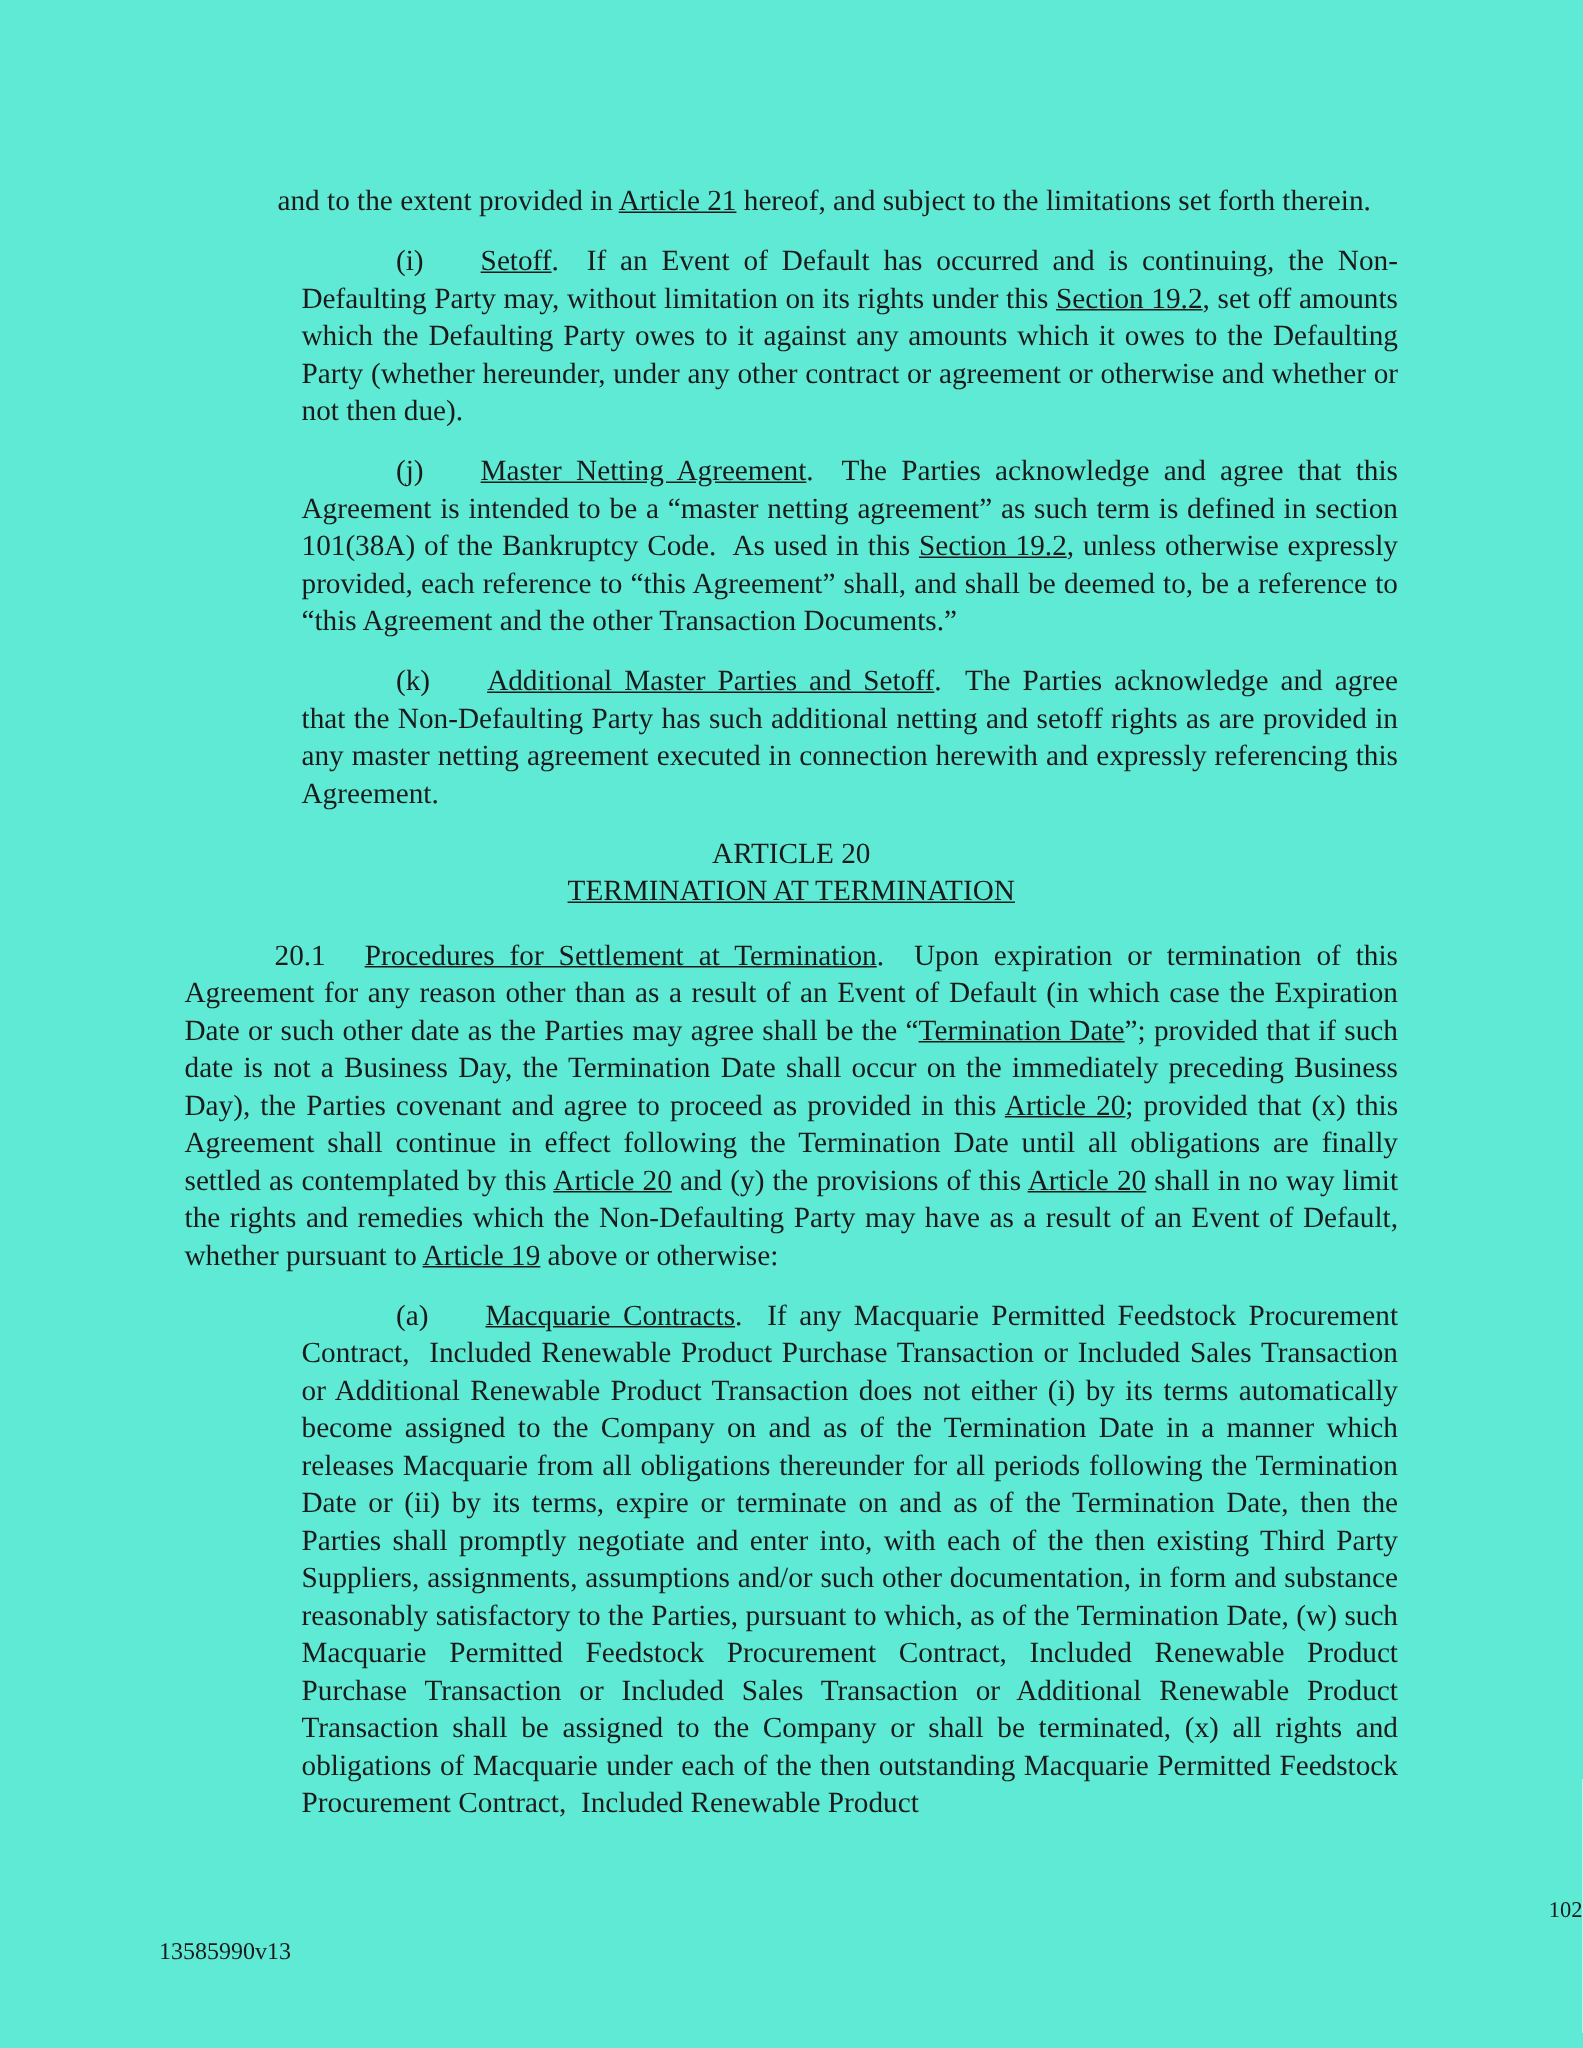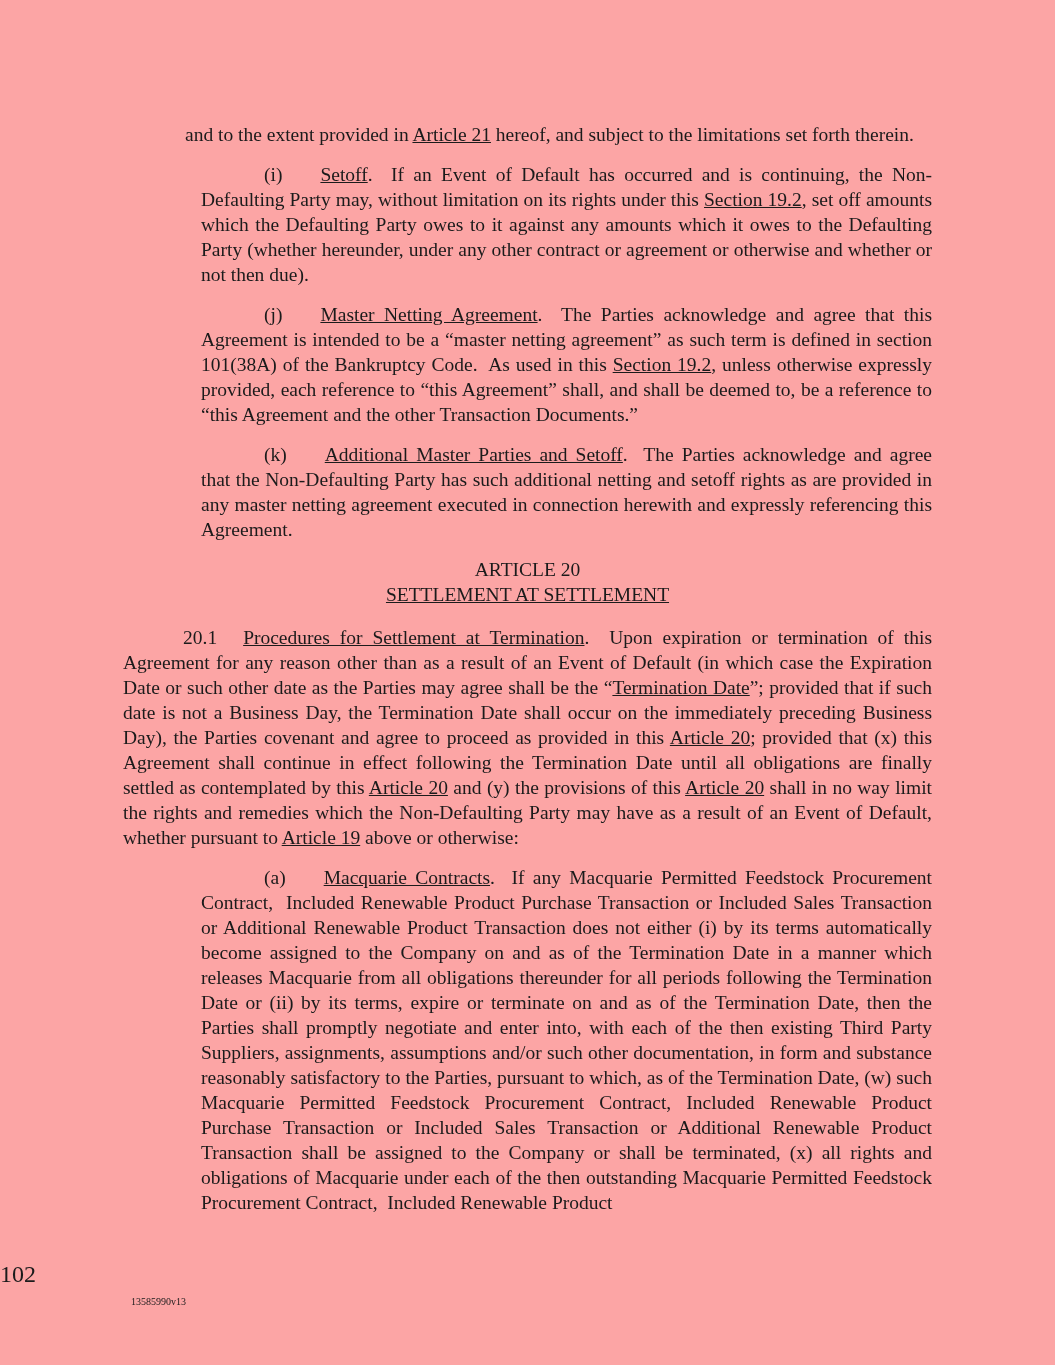--- a/index.html
+++ b/index.html
@@ -4,21 +4,21 @@
 <style>
   html, body {
     margin: 0;
     padding: 0;
     background: #ffffff;
   }
   .page {
     position: relative;
     width: 1055px;
     height: 1365px;
-    background: #fca5a5;
+    background: #5eead4;
     color: #1b1b1b;
     font-family: "Liberation Serif", "DejaVu Serif", serif;
     font-size: 19.5px;
     line-height: 25px;
     overflow: hidden;
   }
   .content {
     position: absolute;
     left: 123px;
     top: 122px;
@@ -51,47 +51,47 @@
   }
   .heading {
     text-align: center;
     margin: 0 0 18px 0;
   }
   .pagenum {
     position: absolute;
     top: 1262px;
     left: 0;
     width: 100%;
-    text-align: left;
-    font-size: 24px;
+    text-align: right;
+    font-size: 15px;
   }
   .docid {
     position: absolute;
     top: 1289px;
-    left: 131px;
-    font-size: 10px;
+    left: 106px;
+    font-size: 16px;
   }
 </style>
 </head>
 <body>
 
 <div class="page">
   <div class="content">
 
     <p class="para cont"><span>and to the extent provided in </span><span class="u">Article 21</span><span> hereof, and subject to the limitations set forth therein.</span></p>
 
     <p class="para sub"><span>(i)</span><span class="tab"></span><span class="u">Setoff</span><span>.&nbsp; If an Event of Default has occurred and is continuing, the Non-Defaulting Party may, without limitation on its rights under this </span><span class="u">Section 19.2</span><span>, set off amounts which the Defaulting Party owes to it against any amounts which it owes to the Defaulting Party (whether hereunder, under any other contract or agreement or otherwise and whether or not then due).</span></p>
 
     <p class="para sub"><span>(j)</span><span class="tab"></span><span class="u">Master Netting Agreement</span><span>.&nbsp; The Parties acknowledge and agree that this Agreement is intended to be a “master netting agreement” as such term is defined in section 101(38A) of the Bankruptcy Code.&nbsp; As used in this </span><span class="u">Section 19.2</span><span>, unless otherwise expressly provided, each reference to “this Agreement” shall, and shall be deemed to, be a reference to “this Agreement and the other Transaction Documents.”</span></p>
 
     <p class="para sub"><span>(k)</span><span class="tab"></span><span class="u">Additional Master Parties and Setoff</span><span>.&nbsp; The Parties acknowledge and agree that the Non-Defaulting Party has such additional netting and setoff rights as are provided in any master netting agreement executed in connection herewith and expressly referencing this Agreement.</span></p>
 
     <div class="heading">
       <div>ARTICLE 20</div>
-      <div class="u">SETTLEMENT AT SETTLEMENT</div>
+      <div class="u">TERMINATION AT TERMINATION</div>
     </div>
 
     <p class="para sec"><span>20.1</span><span class="tab-sm"></span><span class="u">Procedures for Settlement at Termination</span><span>.&nbsp; Upon expiration or termination of this Agreement for any reason other than as a result of an Event of Default (in which case the Expiration Date or such other date as the Parties may agree shall be the “</span><span class="u">Termination Date</span><span>”; provided that if such date is not a Business Day, the Termination Date shall occur on the immediately preceding Business Day), the Parties covenant and agree to proceed as provided in this </span><span class="u">Article 20</span><span>; provided that (x) this Agreement shall continue in effect following the Termination Date until all obligations are finally settled as contemplated by this </span><span class="u">Article 20</span><span> and (y) the provisions of this </span><span class="u">Article 20</span><span> shall in no way limit the rights and remedies which the Non-Defaulting Party may have as a result of an Event of Default, whether pursuant to </span><span class="u">Article 19</span><span> above or otherwise:</span></p>
 
     <p class="para sub"><span>(a)</span><span class="tab"></span><span class="u">Macquarie Contracts</span><span>.&nbsp; If any Macquarie Permitted Feedstock Procurement Contract,&nbsp; Included Renewable Product Purchase Transaction or Included Sales Transaction or Additional Renewable Product Transaction does not either (i) by its terms automatically become assigned to the Company on and as of the Termination Date in a manner which releases Macquarie from all obligations thereunder for all periods following the Termination Date or (ii) by its terms, expire or terminate on and as of the Termination Date, then the Parties shall promptly negotiate and enter into, with each of the then existing Third Party Suppliers, assignments, assumptions and/or such other documentation, in form and substance reasonably satisfactory to the Parties, pursuant to which, as of the Termination Date, (w)&nbsp;such Macquarie Permitted Feedstock Procurement Contract, Included Renewable Product Purchase Transaction or Included Sales Transaction or Additional Renewable Product Transaction shall be assigned to the Company or shall be terminated, (x) all rights and obligations of Macquarie under each of the then outstanding Macquarie Permitted Feedstock Procurement Contract,&nbsp; Included Renewable Product</span></p>
 
   </div>
 
   <div class="pagenum">102</div>
   <div class="docid">13585990v13</div>

